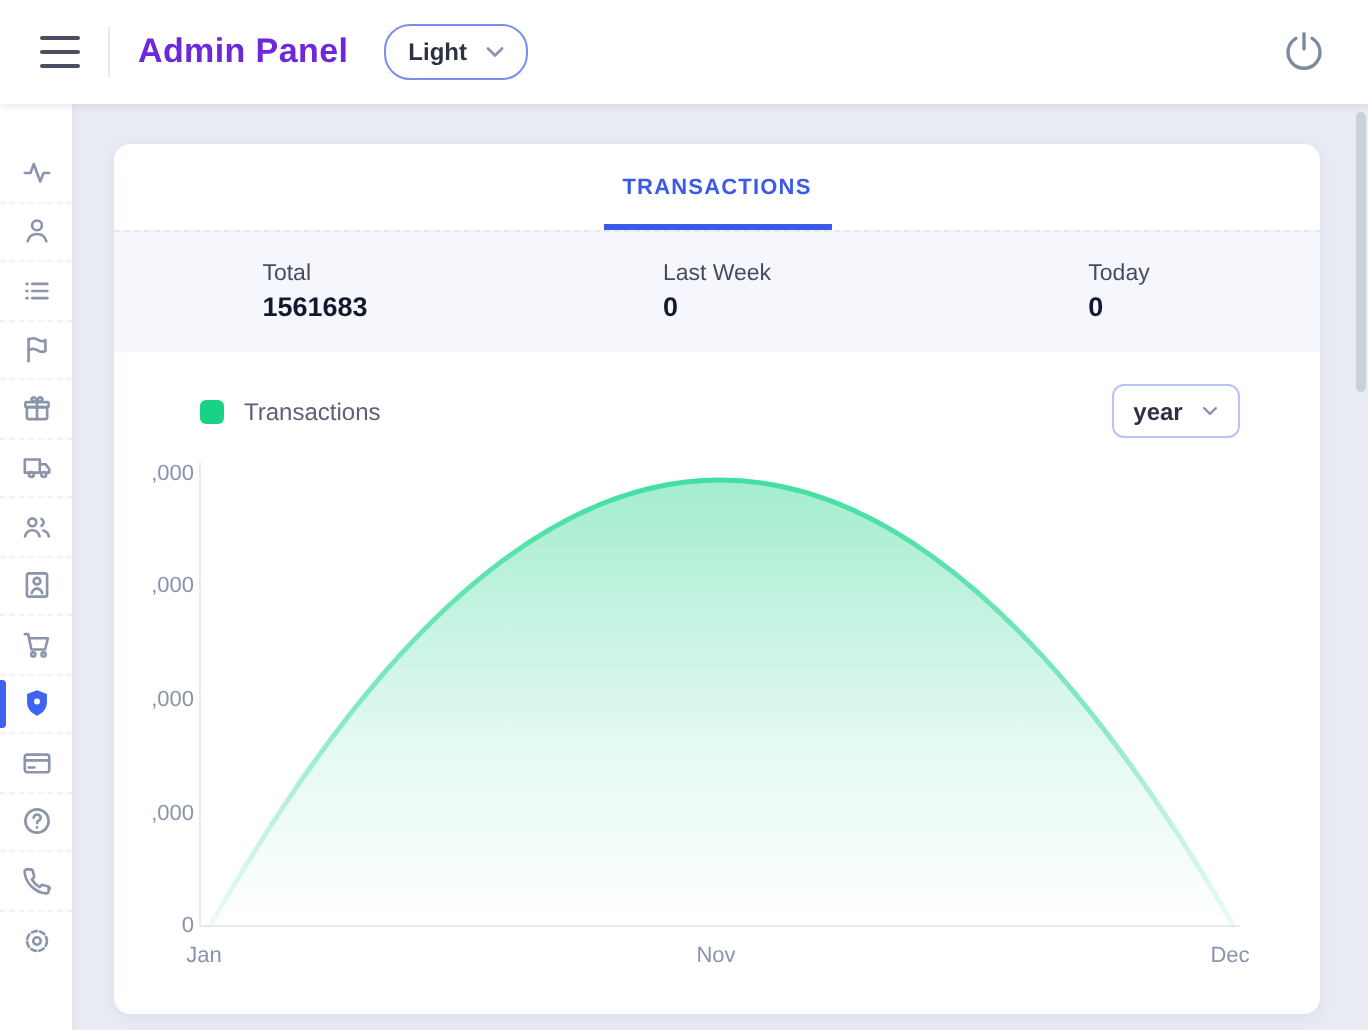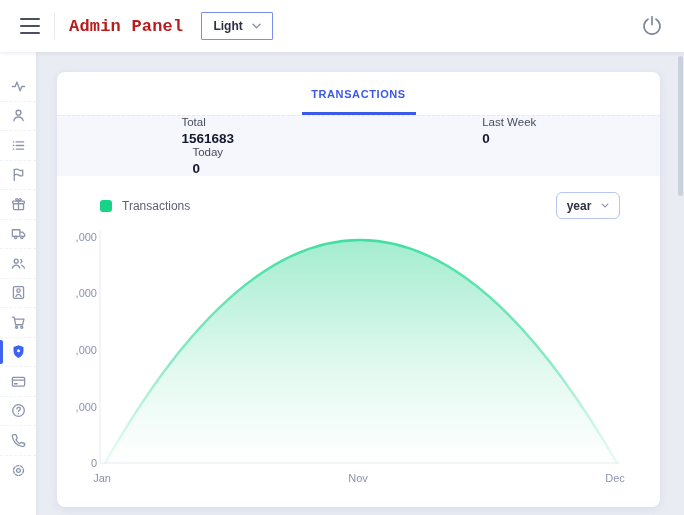--- a/index.html
+++ b/index.html
@@ -6,23 +6,23 @@
   html,body { background:#dfe3ec; }
   body { font-family:"Liberation Sans", sans-serif; }
   .app { position:relative; width:684px; height:515px; background:#e9ecf3; overflow:hidden; }
 
   
   .topbar { position:absolute; top:0; left:0; width:684px; height:52px; background:#ffffff;
             display:flex; align-items:center; padding:0 20px; box-shadow:0 1px 4px rgba(120,130,160,.18); z-index:5; }
   .hamburger { width:20px; height:16px; display:flex; flex-direction:column; justify-content:space-between; cursor:pointer; }
   .hamburger span { display:block; height:2px; border-radius:2px; background:#4a4f63; }
   .topbar-divider { width:1px; height:26px; background:#e7eaf1; margin:0 14px 0 14px; }
-  .app-title { font-size:17px; font-weight:700; color:#b91c1c; letter-spacing:.2px;font-family:Liberation Mono, monospace; }
+  .app-title { font-size:17px; font-weight:700; color:#6d28d9; letter-spacing:.2px; }
   .theme-select { margin-left:18px; display:flex; align-items:center; gap:9px; border:1px solid #7b8ef0;
-                  border-radius:1px; padding:6px 11px; background:#fff; cursor:pointer; }
+                  border-radius:13px; padding:6px 11px; background:#fff; cursor:pointer; }
   .theme-select .val { font-size:12px; font-weight:700; color:#2d3142; }
   .spacer { flex:1; }
   .power-btn { width:24px; height:24px; cursor:pointer; display:flex; align-items:center; justify-content:center; }
 
   
   .sidebar { position:absolute; top:52px; left:0; bottom:0; width:36px; background:#ffffff;
              box-shadow:1px 0 4px rgba(120,130,160,.10); padding-top:20px; z-index:4; }
   .side-item { position:relative; height:29.5px; display:flex; align-items:center; justify-content:center;
                border-bottom:1px dashed #f0f2f7; cursor:pointer; }
   .side-item:last-child { border-bottom:none; }
@@ -33,21 +33,21 @@
   
   .card { position:absolute; left:57px; top:72px; width:603px; height:435px; background:#ffffff;
           border-radius:8px; box-shadow:0 2px 8px rgba(140,152,190,.16); overflow:hidden; }
 
   .tab-row { position:relative; height:43px; display:flex; align-items:center; justify-content:center; }
   .tab { position:relative; height:100%; display:flex; align-items:center; cursor:pointer; }
   .tab-label { font-size:11px; font-weight:700; letter-spacing:.6px; color:#3c5ae8; }
   .tab-underline { position:absolute; bottom:0; left:50%; transform:translateX(-50%); width:114px; height:3px; background:#3c5ae8; }
 
   .stats-row { height:61px; background:#f5f7fc; border-top:1px dashed #e4e8f1;
-               display:grid; grid-template-columns:repeat(2,1fr); }
+               display:grid; grid-template-columns:repeat(3,1fr); }
   .stat-cell { display:flex; align-items:center; justify-content:center; }
   .stat-inner { text-align:left; }
   .stat-label { font-size:11.5px; color:#474b60; margin-bottom:3px; }
   .stat-value { font-size:13.5px; font-weight:700; color:#14182d; }
 
   
   .chart-area { position:relative; height:329px; }
   .legend { position:absolute; top:23px; left:43px; display:flex; align-items:center; gap:10px; }
   .legend-swatch { width:12px; height:12px; border-radius:3px; background:#17d287; }
   .legend-label { font-size:12px; color:#5c6175; }

